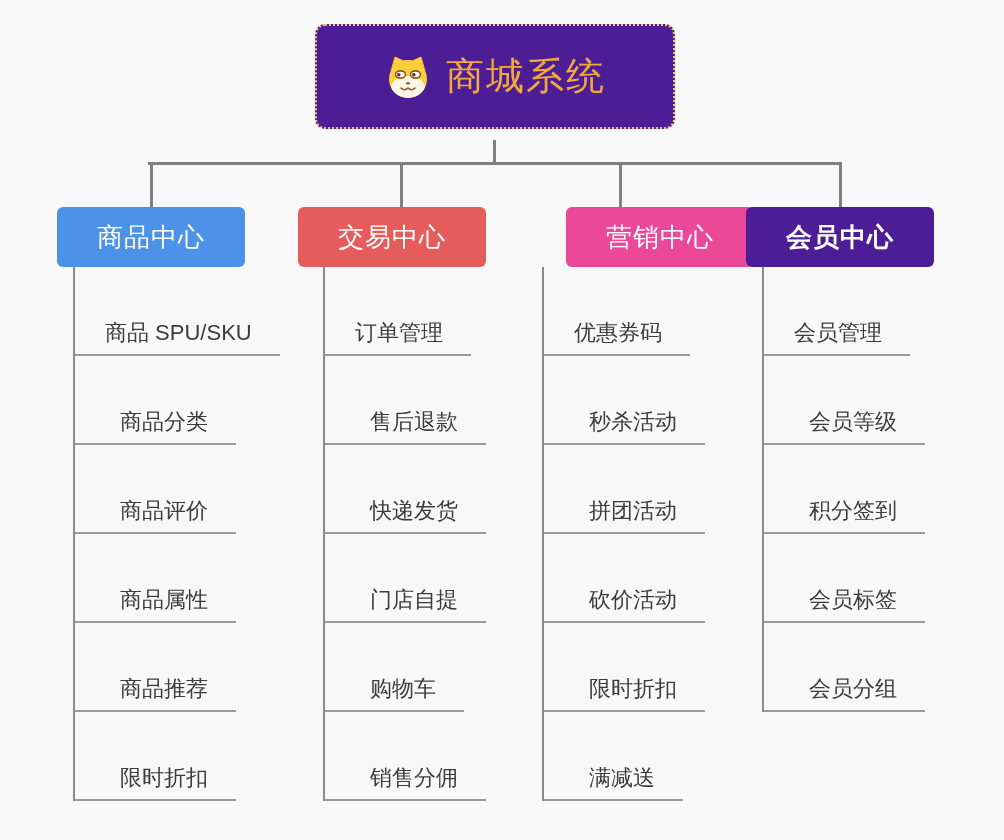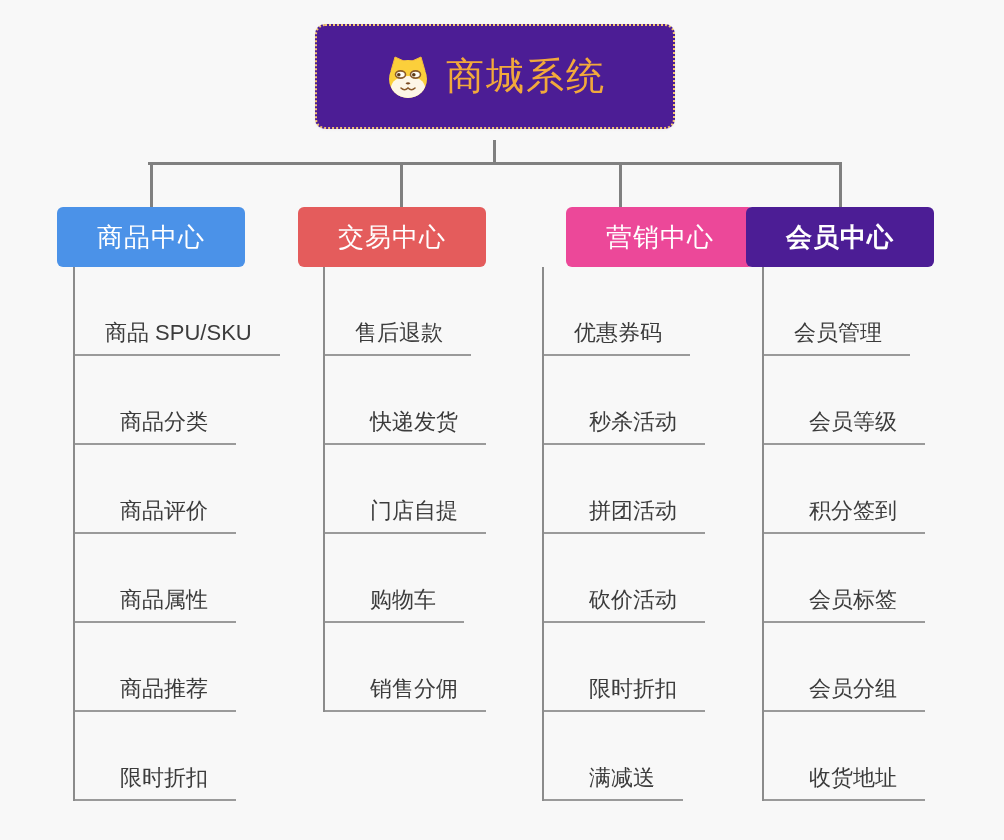--- a/index.html
+++ b/index.html
@@ -78,20 +78,21 @@
       <div class="children" style="left: 73px;">
         <div class="child">商品 SPU/SKU</div>
         <div class="child">商品分类</div>
         <div class="child">商品评价</div>
         <div class="child">商品属性</div>
         <div class="child">商品推荐</div>
         <div class="child">限时折扣</div>
       </div>
       <div class="branch-header" style="left: 298px; background: rgb(228, 92, 92);">交易中心</div>
       <div class="children" style="left: 323px;">
+        <div class="child">订单管理</div>
         <div class="child">售后退款</div>
         <div class="child">快递发货</div>
         <div class="child">门店自提</div>
         <div class="child">购物车</div>
         <div class="child">销售分佣</div>
       </div>
       <div class="branch-header" style="left: 526px; background: #ec4899; margin-left: 40px;">营销中心</div>
       <div class="children" style="left: 542px;">
         <div class="child">优惠券码</div>
         <div class="child">秒杀活动</div>
@@ -100,17 +101,16 @@
         <div class="child">限时折扣</div>
         <div class="child">满减送</div>
       </div>
       <div class="branch-header" style="left: 746px; background: #4c1d95; font-weight: bold;">会员中心</div>
       <div class="children" style="left: 762px;">
         <div class="child">会员管理</div>
         <div class="child">会员等级</div>
         <div class="child">积分签到</div>
         <div class="child">会员标签</div>
         <div class="child">会员分组</div>
-        <div class="child">收货地址</div>
       </div>
     </div>
 
 </div>
 
 </body></html>

